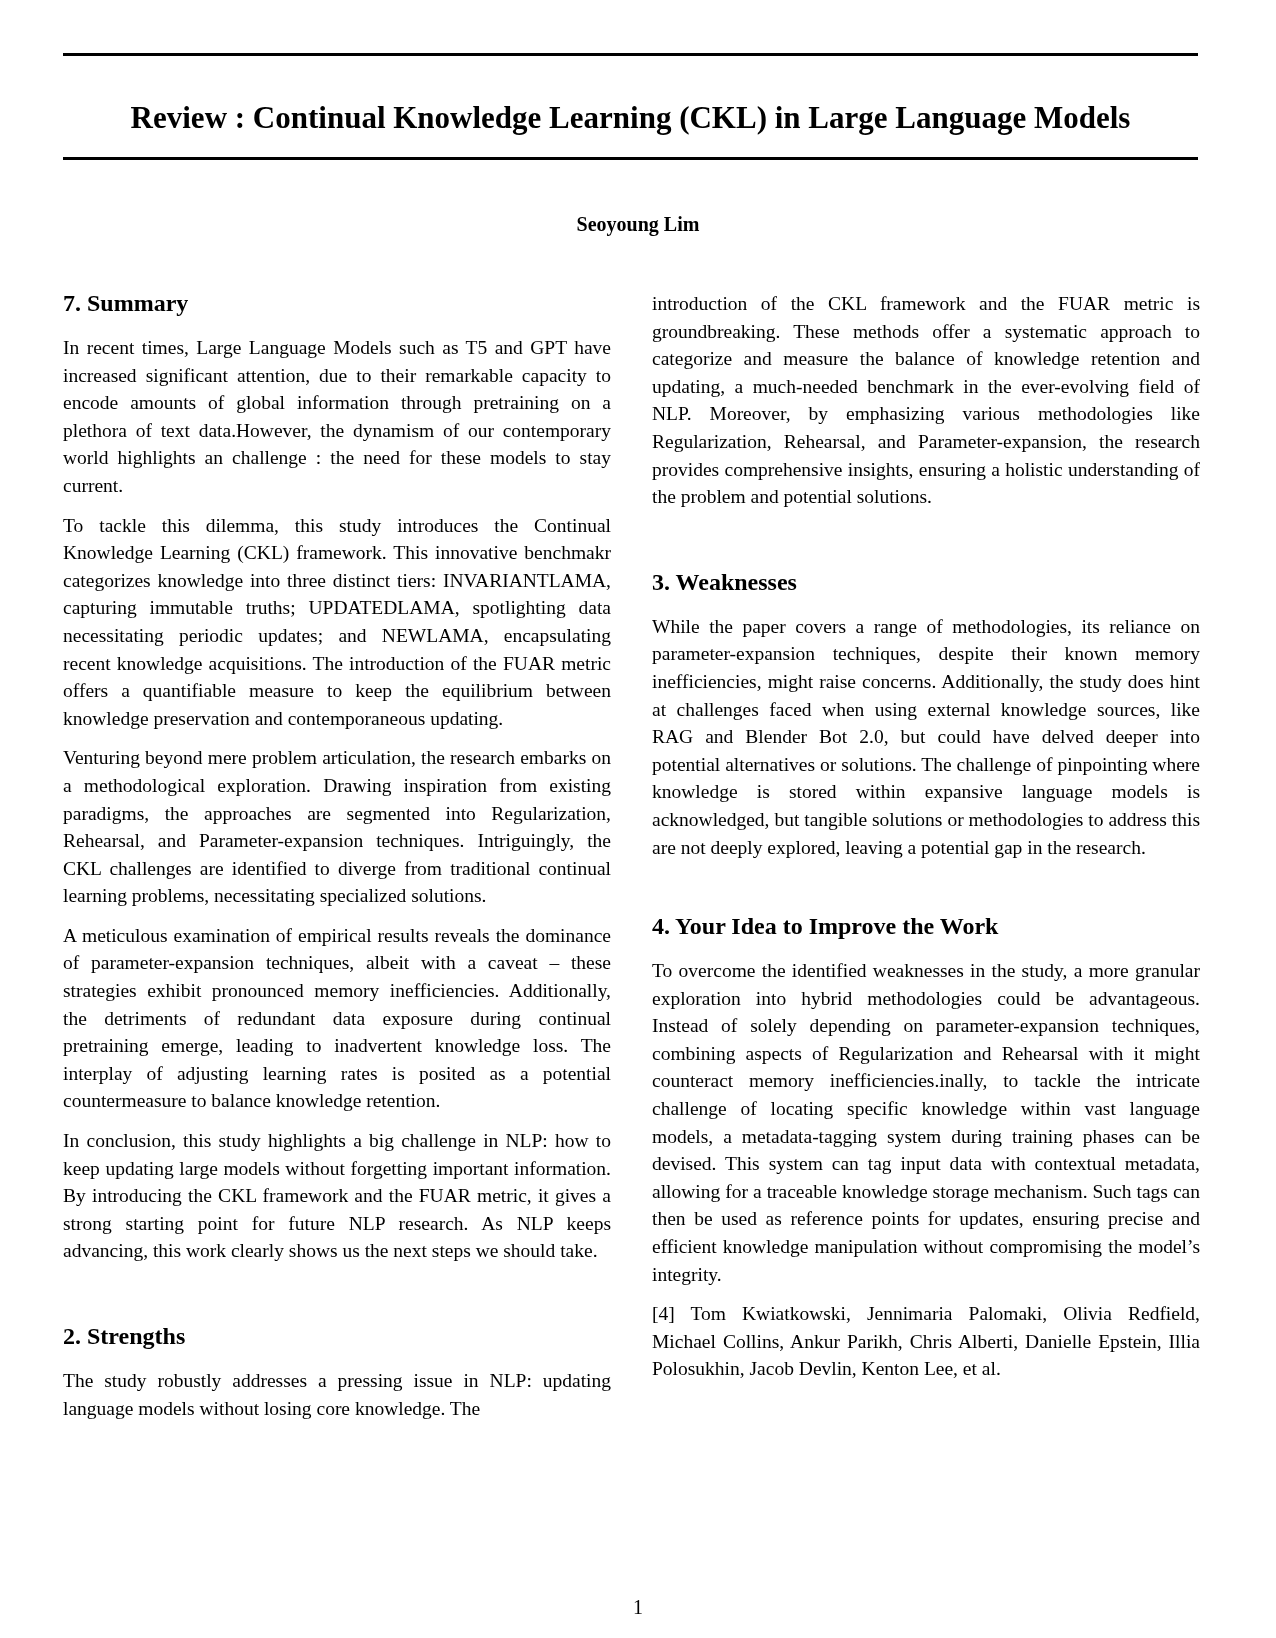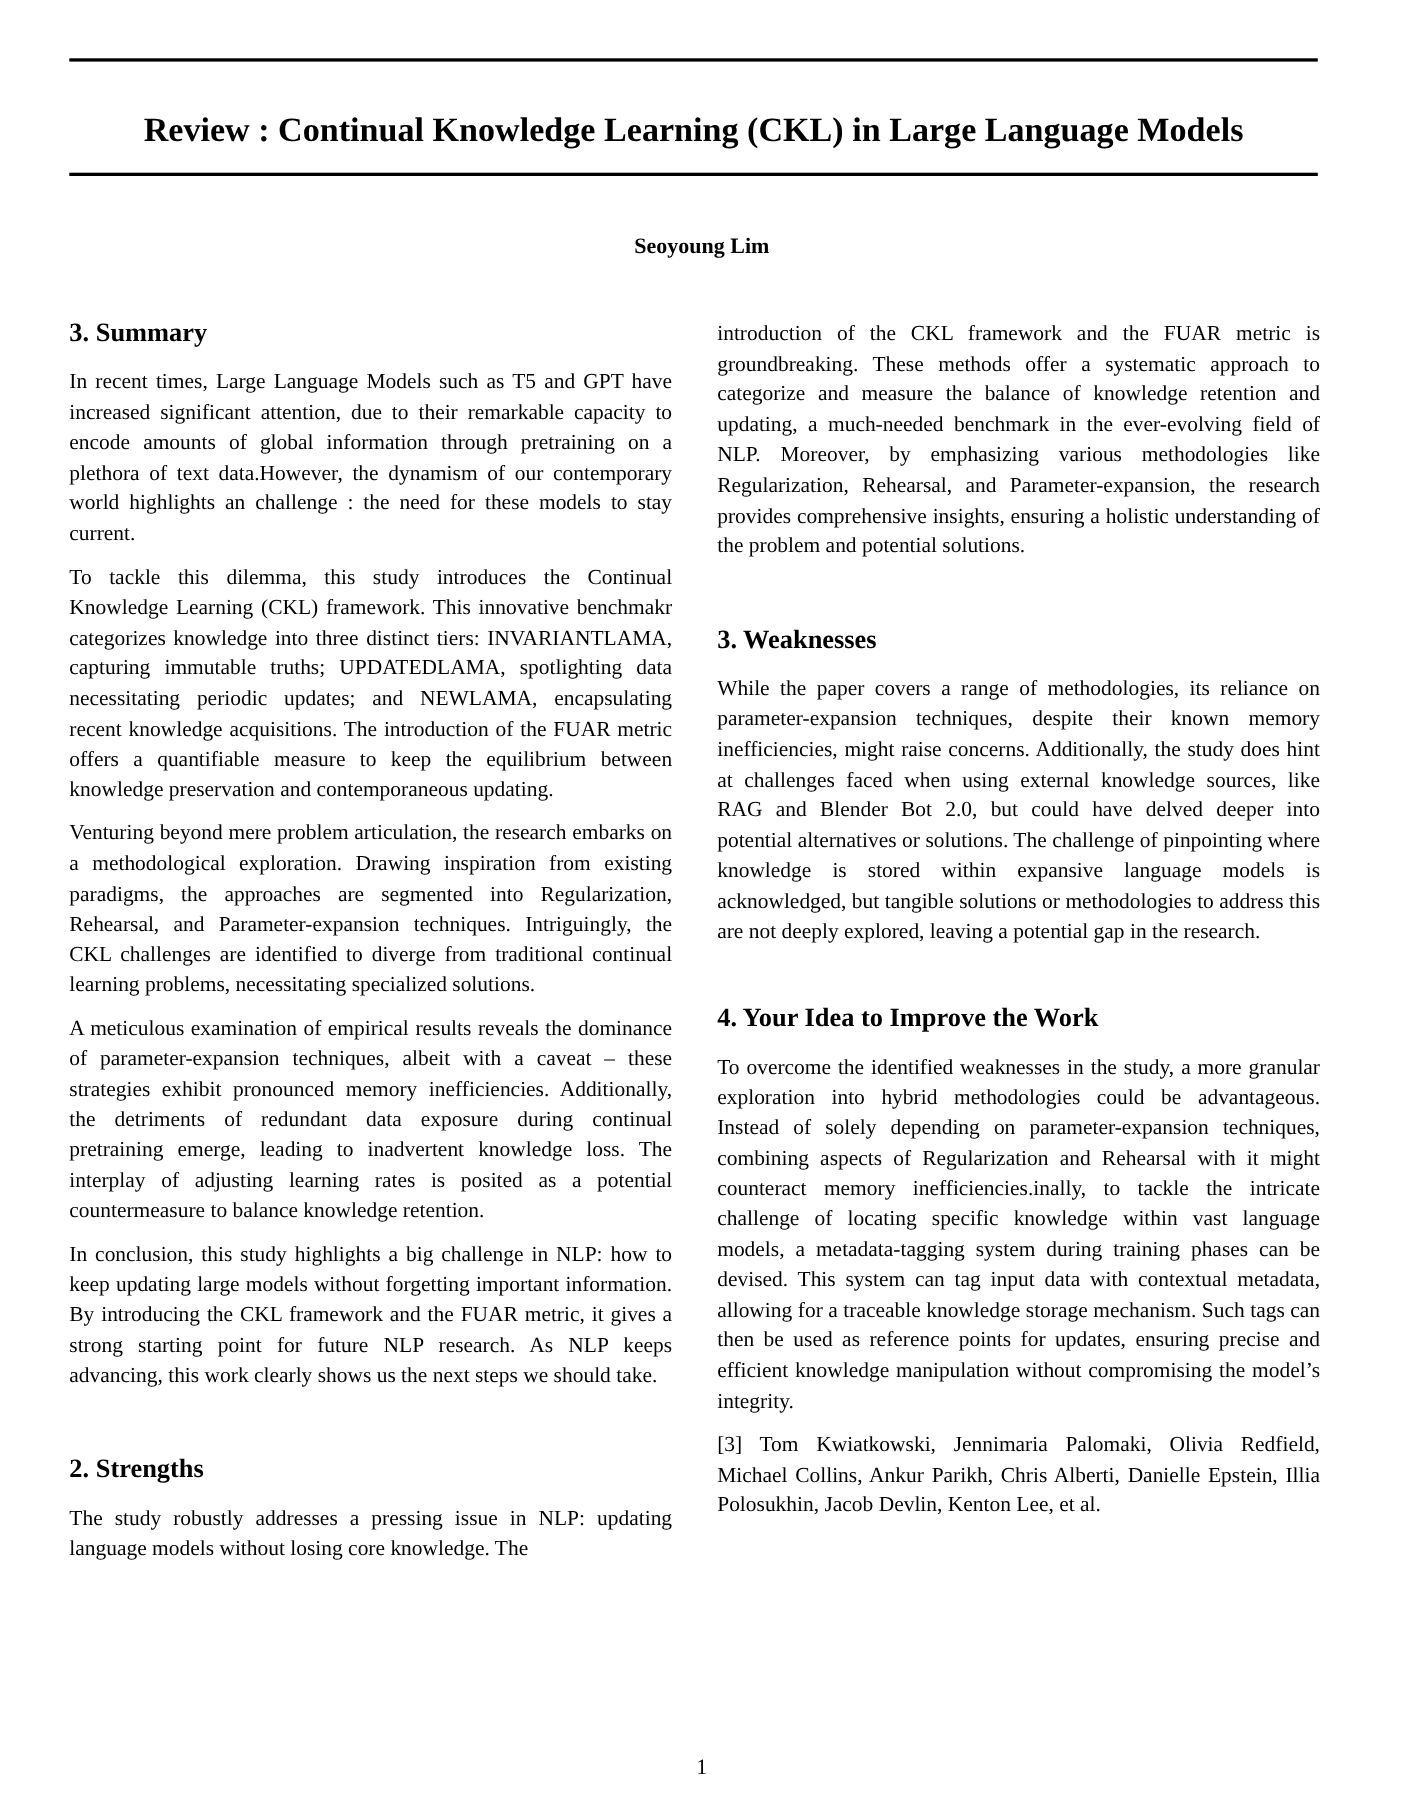--- a/index.html
+++ b/index.html
@@ -18,32 +18,32 @@
 </style>
 </head>
 <body>
 
 <div class="rule" style="top:53px;"></div>
 <div class="title">Review : Continual Knowledge Learning (CKL) in Large Language Models</div>
 <div class="rule" style="top:157px;"></div>
 <div class="author">Seoyoung Lim</div>
 
 <div class="col left">
-  <h2>3. Summary</h2>
+  <h2>7. Summary</h2>
   <p>In recent times, Large Language Models such as T5 and GPT have increased significant attention, due to their remarkable capacity to encode amounts of global information through pretraining on a plethora of text data.However, the dynamism of our contemporary world highlights an challenge : the need for these models to stay current.</p>
   <p>To tackle this dilemma, this study introduces the Continual Knowledge Learning (CKL) framework. This innovative benchmakr categorizes knowledge into three distinct tiers: INVARIANTLAMA, capturing immutable truths; UPDATEDLAMA, spotlighting data necessitating periodic updates; and NEWLAMA, encapsulating recent knowledge acquisitions. The introduction of the FUAR metric offers a quantifiable measure to keep the equilibrium between knowledge preservation and contemporaneous updating.</p>
   <p>Venturing beyond mere problem articulation, the research embarks on a methodological exploration. Drawing inspiration from existing paradigms, the approaches are segmented into Regularization, Rehearsal, and Parameter-expansion techniques. Intriguingly, the CKL challenges are identified to diverge from traditional continual learning problems, necessitating specialized solutions.</p>
   <p>A meticulous examination of empirical results reveals the dominance of parameter-expansion techniques, albeit with a caveat – these strategies exhibit pronounced memory inefficiencies. Additionally, the detriments of redundant data exposure during continual pretraining emerge, leading to inadvertent knowledge loss. The interplay of adjusting learning rates is posited as a potential countermeasure to balance knowledge retention.</p>
   <p>In conclusion, this study highlights a big challenge in NLP: how to keep updating large models without forgetting important information. By introducing the CKL framework and the FUAR metric, it gives a strong starting point for future NLP research. As NLP keeps advancing, this work clearly shows us the next steps we should take.</p>
   <h2 class="gap-lg">2. Strengths</h2>
   <p>The study robustly addresses a pressing issue in NLP: updating language models without losing core knowledge. The</p>
 </div>
 
 <div class="col right">
   <p>introduction of the CKL framework and the FUAR metric is groundbreaking. These methods offer a systematic approach to categorize and measure the balance of knowledge retention and updating, a much-needed benchmark in the ever-evolving field of NLP. Moreover, by emphasizing various methodologies like Regularization, Rehearsal, and Parameter-expansion, the research provides comprehensive insights, ensuring a holistic understanding of the problem and potential solutions.</p>
   <h2 class="gap-lg">3. Weaknesses</h2>
   <p>While the paper covers a range of methodologies, its reliance on parameter-expansion techniques, despite their known memory inefficiencies, might raise concerns. Additionally, the study does hint at challenges faced when using external knowledge sources, like RAG and Blender Bot 2.0, but could have delved deeper into potential alternatives or solutions. The challenge of pinpointing where knowledge is stored within expansive language models is acknowledged, but tangible solutions or methodologies to address this are not deeply explored, leaving a potential gap in the research.</p>
   <h2 class="gap-xl">4. Your Idea to Improve the Work</h2>
   <p>To overcome the identified weaknesses in the study, a more granular exploration into hybrid methodologies could be advantageous. Instead of solely depending on parameter-expansion techniques, combining aspects of Regularization and Rehearsal with it might counteract memory inefficiencies.inally, to tackle the intricate challenge of locating specific knowledge within vast language models, a metadata-tagging system during training phases can be devised. This system can tag input data with contextual metadata, allowing for a traceable knowledge storage mechanism. Such tags can then be used as reference points for updates, ensuring precise and efficient knowledge manipulation without compromising the model’s integrity.</p>
-  <p>[3] Tom Kwiatkowski, Jennimaria Palomaki, Olivia Redfield, Michael Collins, Ankur Parikh, Chris Alberti, Danielle Epstein, Illia Polosukhin, Jacob Devlin, Kenton Lee, et al.</p>
+  <p>[4] Tom Kwiatkowski, Jennimaria Palomaki, Olivia Redfield, Michael Collins, Ankur Parikh, Chris Alberti, Danielle Epstein, Illia Polosukhin, Jacob Devlin, Kenton Lee, et al.</p>
 </div>
 
 <div class="pagenum">1</div>
 
 </body></html>

